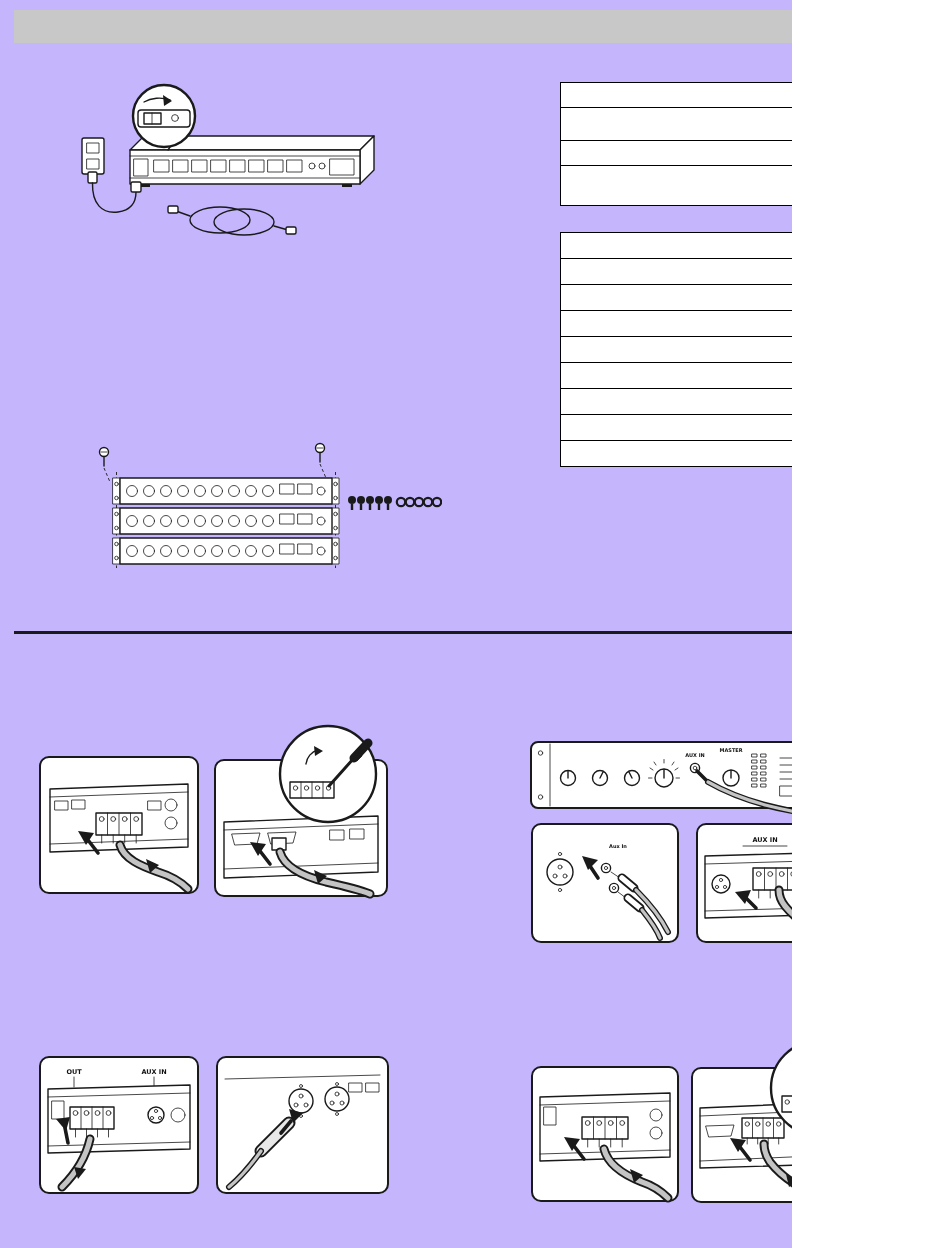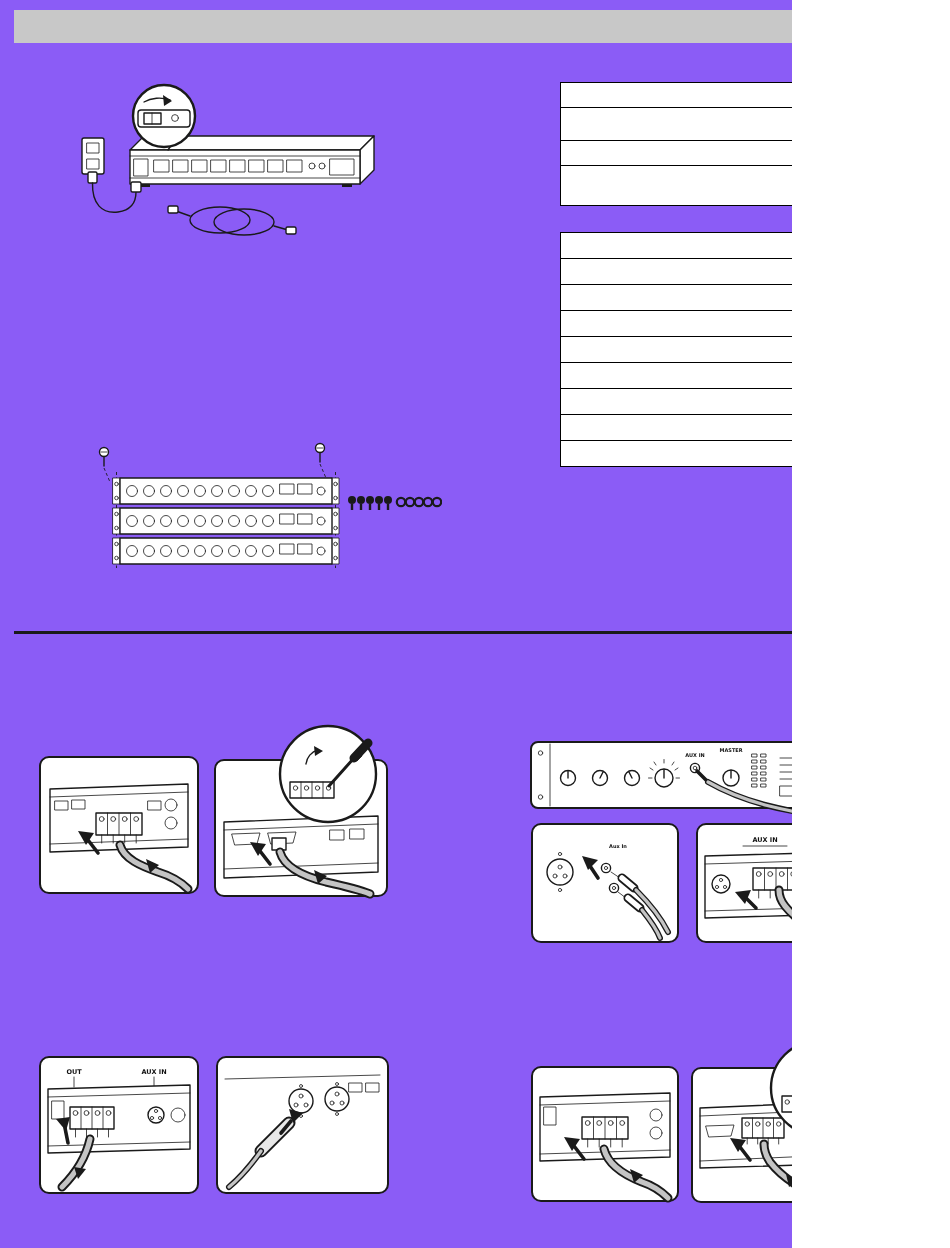--- a/index.html
+++ b/index.html
@@ -1,20 +1,20 @@
 <!DOCTYPE html>
 <html><head>
 <meta charset="utf-8">
 <style>
   * { box-sizing: border-box; }
   html,body { margin:0; padding:0; background:#ffffff; }
   .page {
     position: relative;
     width: 792px; height: 1248px;
-    background: #8b5cf6;
+    background: #c4b5fd;
     font-family: "Liberation Sans", sans-serif;
     overflow: hidden;
   }
   .abs { position: absolute; }
 
   .header-bar { left:14px; top:10px; width:922px; height:33px; background:#c8c8c8; }
   .divider    { left:14px; top:631px; width:922px; height:3px; background:#1a1a1a; }
 
   table.spec { border-collapse: collapse; table-layout: fixed; position:absolute; background:#fff; }
   table.spec td {

